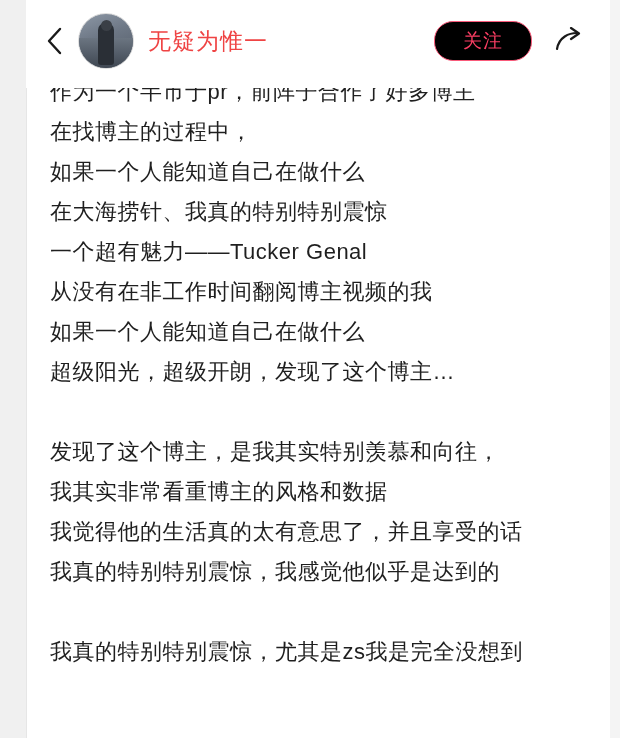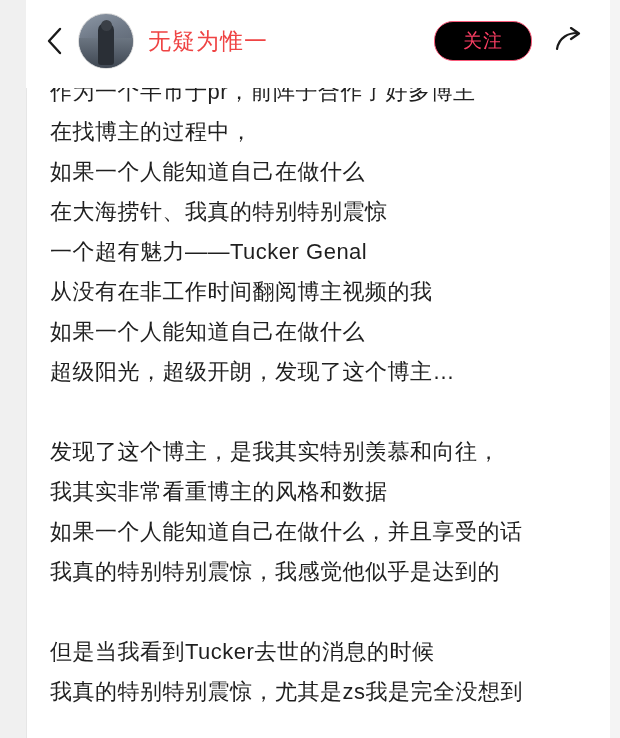--- a/index.html
+++ b/index.html
@@ -179,24 +179,23 @@
     <div class="line">在找博主的过程中，</div>
     <div class="line">如果一个人能知道自己在做什么</div>
     <div class="line">在大海捞针、我真的特别特别震惊</div>
     <div class="line">一个超有魅力——Tucker Genal</div>
     <div class="line">从没有在非工作时间翻阅博主视频的我</div>
     <div class="line">如果一个人能知道自己在做什么</div>
     <div class="line">超级阳光，超级开朗，发现了这个博主…</div>
     <div class="line blank"></div>
     <div class="line">发现了这个博主，是我其实特别羡慕和向往，</div>
     <div class="line">我其实非常看重博主的风格和数据</div>
-    <div class="line">如果一个人能知道自己在做什么，并且享受的话</div>
+    <div class="line">我觉得他的生活真的太有意思了，并且享受的话</div>
     <div class="line">我真的特别特别震惊，我感觉他似乎是达到的</div>
     <div class="line blank"></div>
-    <div class="line">但是当我看到Tucker去世的消息的时候</div>
     <div class="line">我真的特别特别震惊，尤其是zs我是完全没想到</div>
 
   </div>
 
   <div class="clip-mask"></div>
 
   <div class="header">
     <div class="back-btn">
       <svg width="20" height="30" viewBox="0 0 20 30" aria-hidden="true">
         <polyline points="15,3 4,15 15,27" fill="none" stroke="#1a1a1a" stroke-width="2.4" stroke-linecap="round" stroke-linejoin="round"></polyline>

